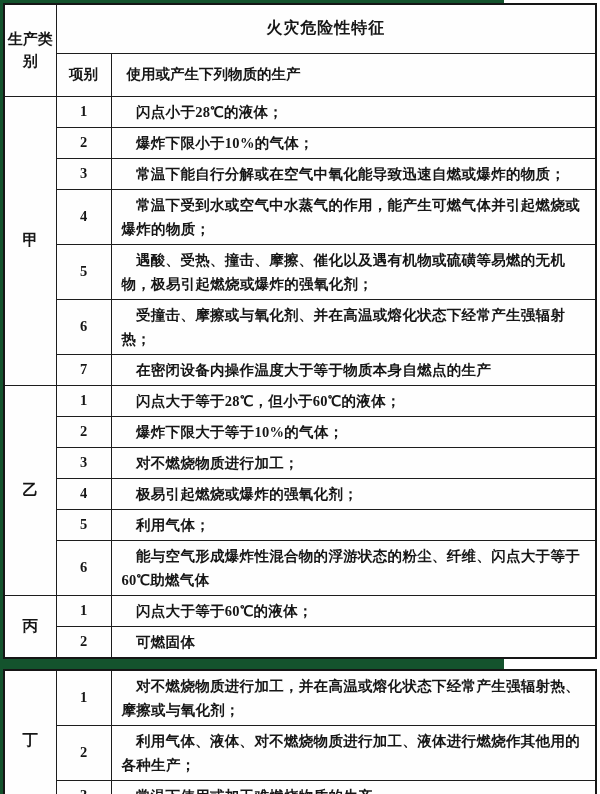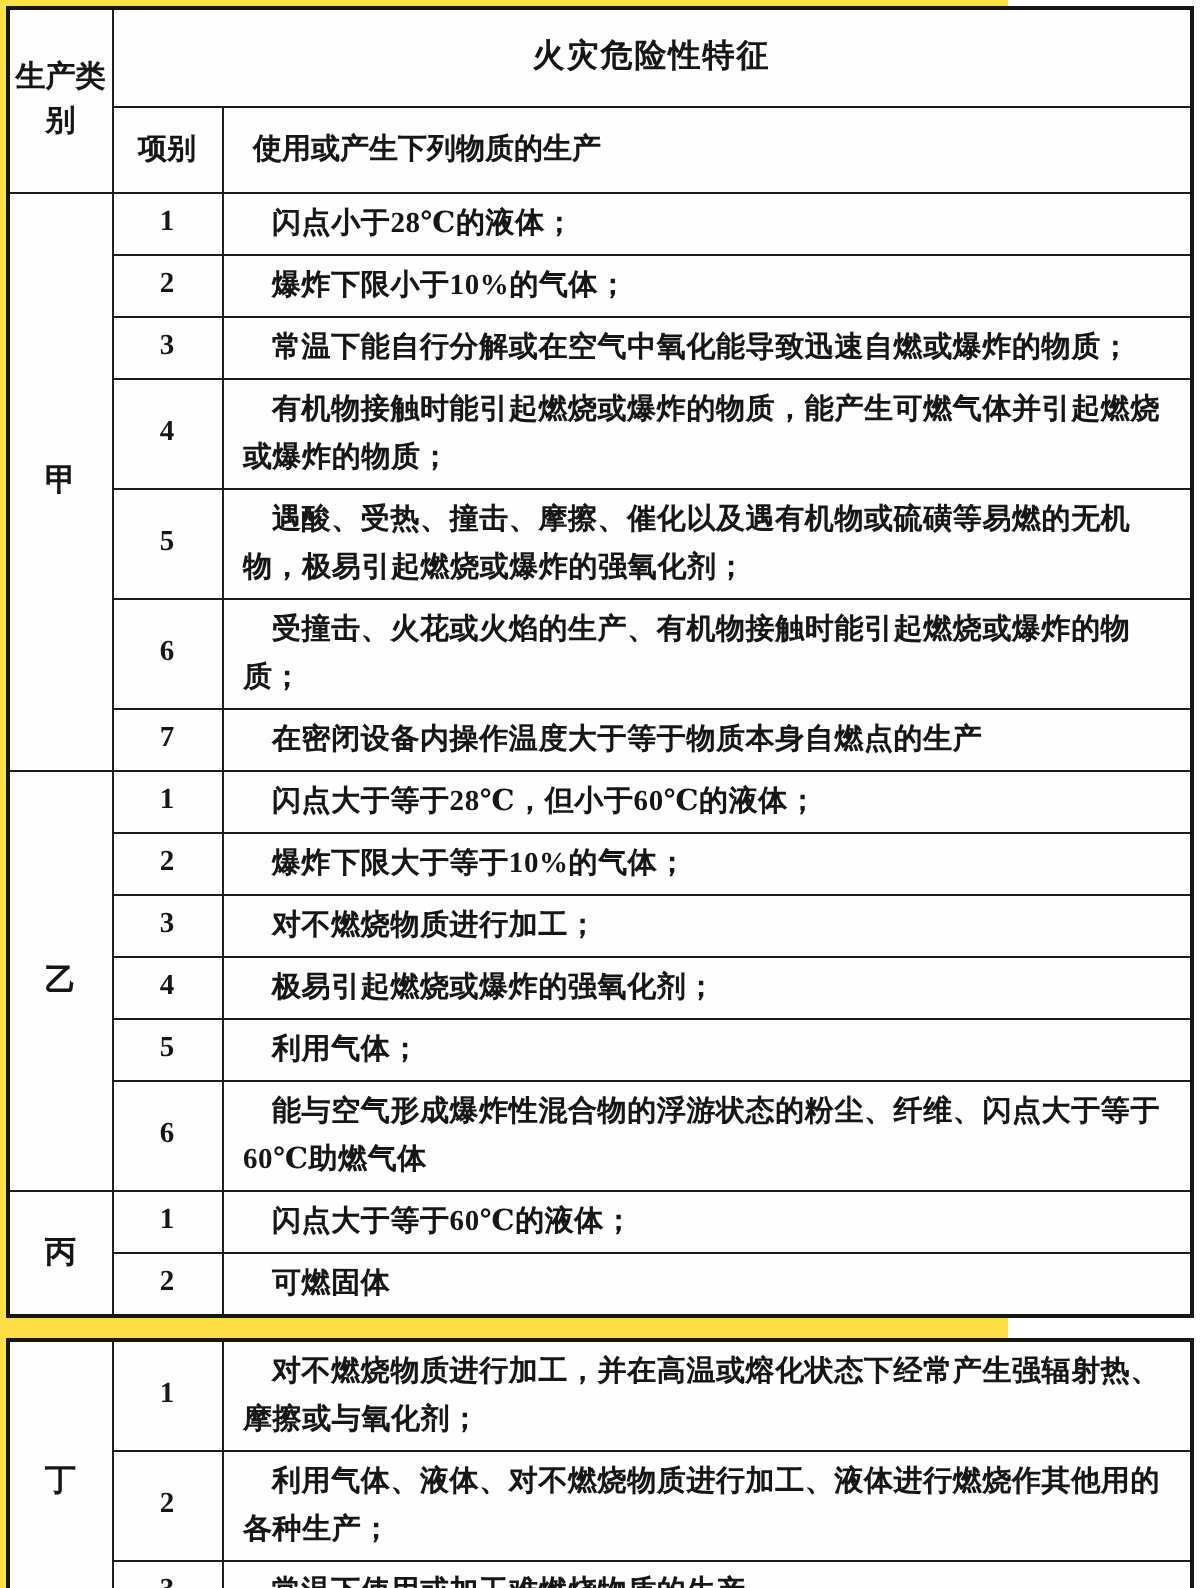--- a/index.html
+++ b/index.html
@@ -11,21 +11,21 @@
     width: 600px;
     height: 794px;
     font-family: "Liberation Serif", "DejaVu Serif", serif;
     color: #161616;
   }
   .page {
     box-sizing: border-box;
     width: 504px;
     height: 794px;
     padding: 3px;
-    background: #fde047;
+    background: #14532d;
   }
   table.hazard {
     width: 594px;
     table-layout: fixed;
     border-collapse: collapse;
     border: 2px solid #161616;
     background: #fefefe;
   }
   table.hazard td {
     border: 1px solid #1d1d1d;
@@ -77,20 +77,21 @@
   td.desc {
     padding: 3px 12px 3px 10px;
   }
   td.desc p {
     margin: 0;
     font-size: 14.5px;
     font-weight: 600;
     line-height: 24px;
     text-indent: 1em;
     letter-spacing: 0.3px;
+    font-family: Liberation Serif, serif;
   }
   .table-gap {
     height: 10px;
   }
 </style>
 </head>
 <body>
 
 <div class="page">
 
@@ -126,33 +127,33 @@
         </tr>
         <tr>
           <td class="num">3</td>
           <td class="desc">
             <p>常温下能自行分解或在空气中氧化能导致迅速自燃或爆炸的物质；</p>
           </td>
         </tr>
         <tr>
           <td class="num">4</td>
           <td class="desc">
-            <p>有机物接触时能引起燃烧或爆炸的物质，能产生可燃气体并引起燃烧或爆炸的物质；</p>
+            <p>常温下受到水或空气中水蒸气的作用，能产生可燃气体并引起燃烧或爆炸的物质；</p>
           </td>
         </tr>
         <tr>
           <td class="num">5</td>
           <td class="desc">
             <p>遇酸、受热、撞击、摩擦、催化以及遇有机物或硫磺等易燃的无机物，极易引起燃烧或爆炸的强氧化剂；</p>
           </td>
         </tr>
         <tr>
           <td class="num">6</td>
           <td class="desc">
-            <p>受撞击、火花或火焰的生产、有机物接触时能引起燃烧或爆炸的物质；</p>
+            <p>受撞击、摩擦或与氧化剂、并在高温或熔化状态下经常产生强辐射热；</p>
           </td>
         </tr>
         <tr>
           <td class="num">7</td>
           <td class="desc">
             <p>在密闭设备内操作温度大于等于物质本身自燃点的生产</p>
           </td>
         </tr>
         <tr>
           <td class="cat" rowspan="6">乙</td>

